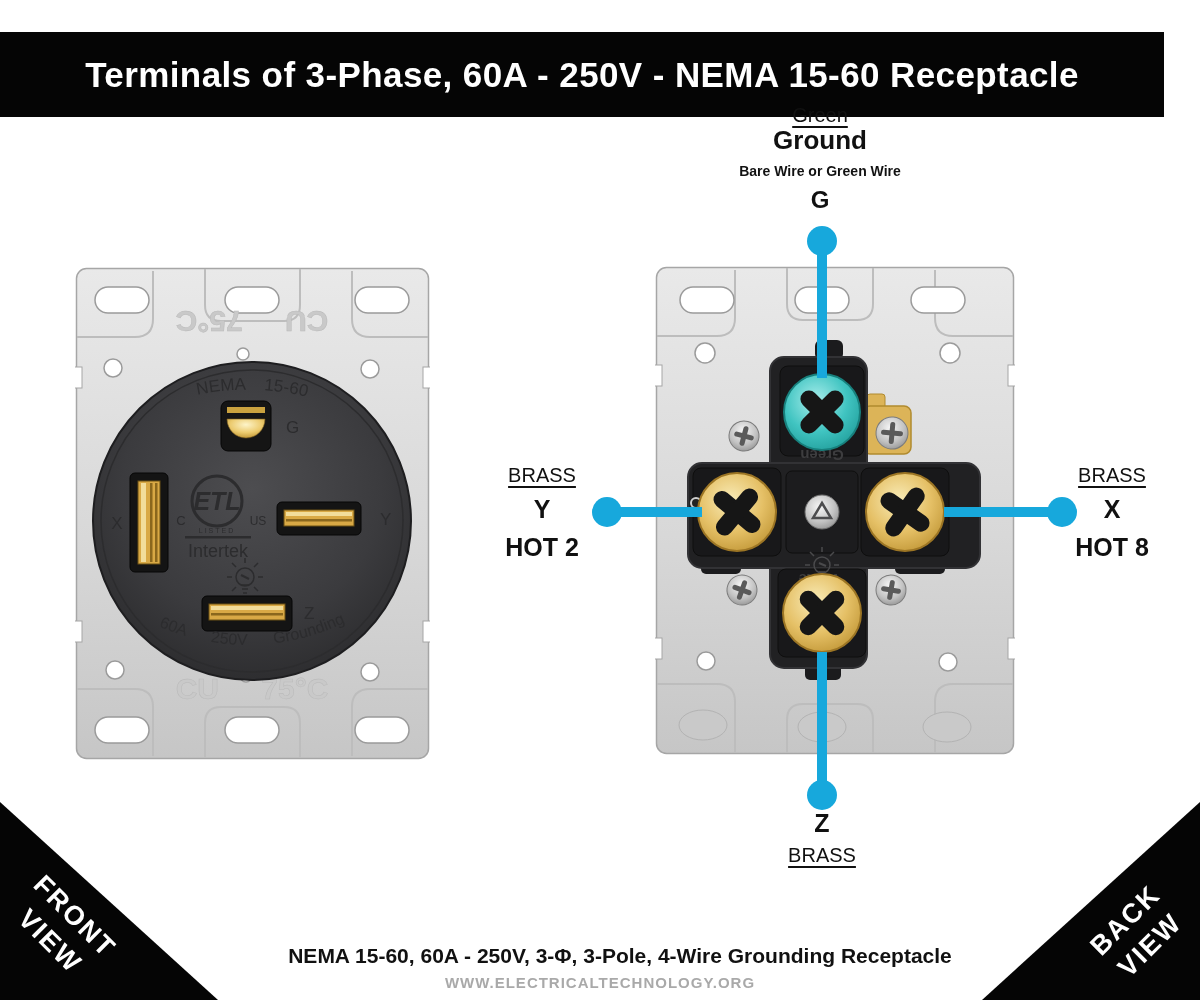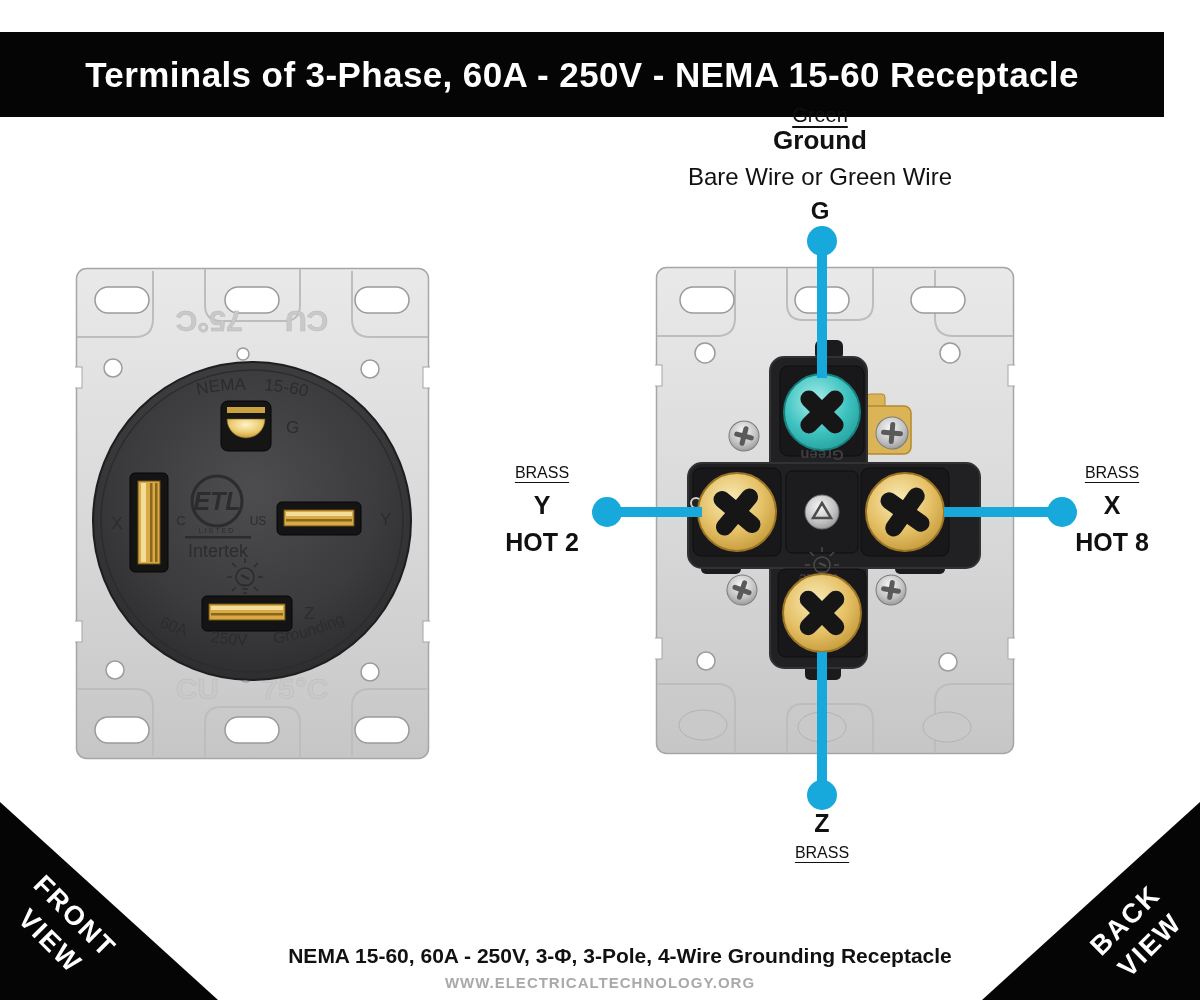--- a/index.html
+++ b/index.html
@@ -20,23 +20,23 @@
     background:var(--header-bg);display:flex;align-items:center;justify-content:center;margin-top:32px;
   }
   .header .title{
     color:#fff;font-size:35px;font-weight:bold;letter-spacing:.4px;white-space:nowrap;
   }
 
   
   .anno{position:absolute;text-align:center;line-height:1.1;}
   .anno .wire{font-size:20px;text-decoration:underline;text-underline-offset:4px;}
   .anno .big{font-size:26px;font-weight:bold;}
-  .anno .desc{font-size:24px;margin-top:9px;}
+  .anno .desc{font-size:14px;margin-top:9px;font-weight:bold;}
   .anno .term{font-size:24px;font-weight:bold;margin-top:8px;}
-  .anno .mat{font-size:16px;text-decoration:underline;text-underline-offset:4px;}
+  .anno .mat{font-size:20px;text-decoration:underline;text-underline-offset:4px;}
   .anno .letter{font-size:25px;font-weight:bold;margin-top:10px;}
   .anno .role{font-size:25px;font-weight:bold;margin-top:10px;}
   .anno .role.soft{color:#4a4a4a;}
 
   #anno-ground{left:620px;top:104px;width:400px;}
   #anno-y{left:462px;top:464px;width:160px;}
   #anno-x{left:1032px;top:464px;width:160px;}
   #anno-z{left:722px;top:810px;width:200px;}
   #anno-z .mat{margin-top:6px;display:inline-block;}
 

